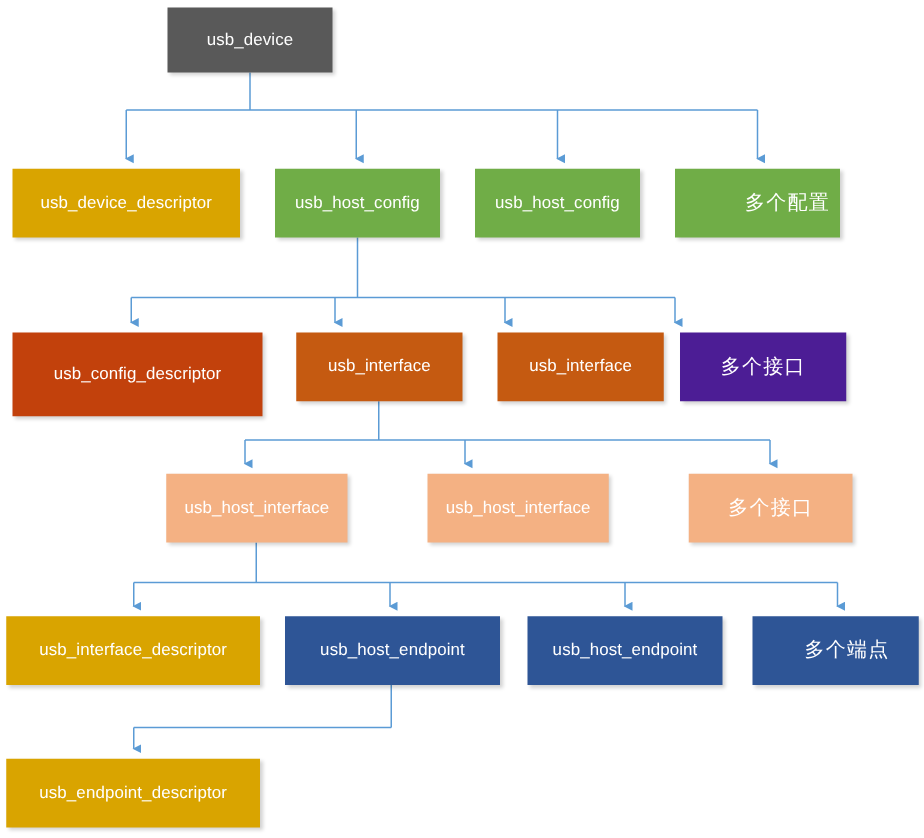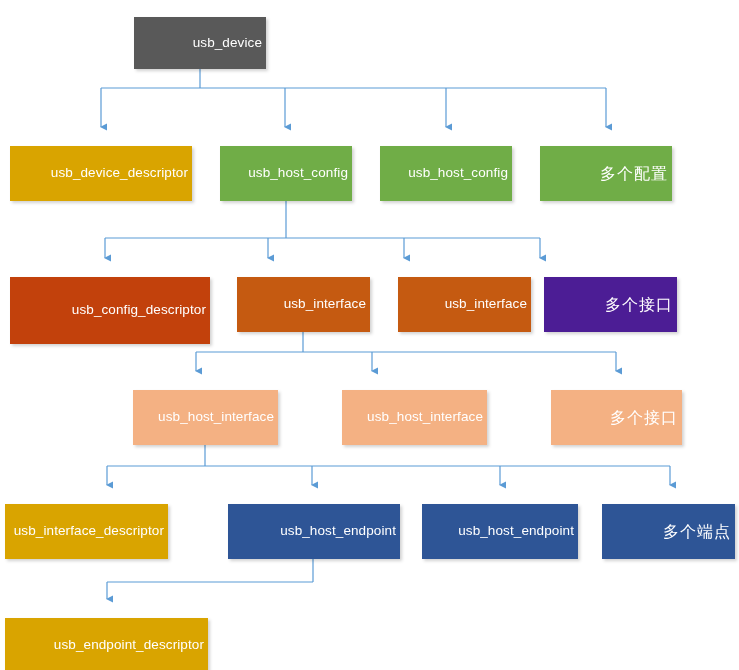--- a/index.html
+++ b/index.html
@@ -18,27 +18,26 @@
     position: absolute;
     left: 0; top: 0;
     width: 739px;
     height: 670px;
   }
   .node {
     position: absolute;
     box-sizing: border-box;
     display: flex;
     align-items: center;
-    justify-content: flex-end;
+    justify-content: center;
     color: #ffffff;
     text-align: center;
     line-height: 1.1;
     letter-spacing: 0.1px;
     box-shadow: 2px 2px 3px rgba(0,0,0,0.18);
-    margin-top: 11px;
   }
   .node .label {
     display: block;
     padding: 0 4px;
     white-space: nowrap;
   }
   .label-latin { font-size: 13.5px; }
   .label-cjk   { font-size: 16px; letter-spacing: 1px; }
 
   .connectors {
@@ -144,21 +143,21 @@
       </div>
       <div class="node" style="left: 133px; top: 379px; width: 145px; height: 55px; background: rgb(244, 177, 131);">
         <span class="label label-latin">usb_host_interface</span>
       </div>
       <div class="node" style="left: 342px; top: 379px; width: 145px; height: 55px; background: rgb(244, 177, 131);">
         <span class="label label-latin">usb_host_interface</span>
       </div>
       <div class="node" style="left: 551px; top: 379px; width: 131px; height: 55px; background: rgb(244, 177, 131);">
         <span class="label label-cjk">多个接口</span>
       </div>
-      <div class="node" style="left: 5px; top: 493px; width: 163px; height: 55px; background: rgb(217, 164, 0);">
+      <div class="node" style="left: 5px; top: 493px; width: 203px; height: 55px; background: rgb(217, 164, 0);">
         <span class="label label-latin">usb_interface_descriptor</span>
       </div>
       <div class="node" style="left: 228px; top: 493px; width: 172px; height: 55px; background: rgb(46, 85, 150);">
         <span class="label label-latin">usb_host_endpoint</span>
       </div>
       <div class="node" style="left: 422px; top: 493px; width: 156px; height: 55px; background: rgb(46, 85, 150);">
         <span class="label label-latin">usb_host_endpoint</span>
       </div>
       <div class="node" style="left: 602px; top: 493px; width: 133px; height: 55px; background: rgb(46, 85, 150); padding-left: 18px;">
         <span class="label label-cjk">多个端点</span>

